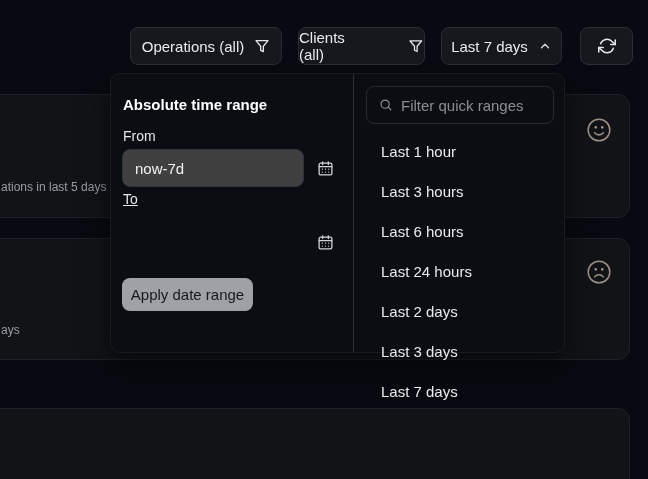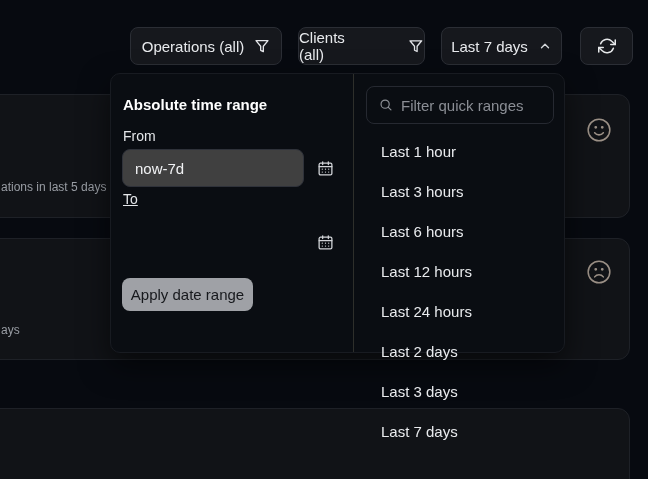--- a/index.html
+++ b/index.html
@@ -211,21 +211,20 @@
           <line x1="20.5" y1="20.5" x2="15.6" y2="15.6"></line>
         </svg>
       </span>
       <input class="search-input" type="text" placeholder="Filter quick ranges" style="">
     </div>
 
     <div class="quick-list">
       <div class="quick-item">Last 1 hour</div>
       <div class="quick-item">Last 3 hours</div>
       <div class="quick-item">Last 6 hours</div>
-      <div class="quick-item">Last 12 hours</div>
       <div class="quick-item">Last 24 hours</div>
       <div class="quick-item">Last 2 days</div>
       <div class="quick-item">Last 3 days</div>
       <div class="quick-item">Last 7 days</div>
     </div>
   </div>
 
 </div>
 
 </body></html>

